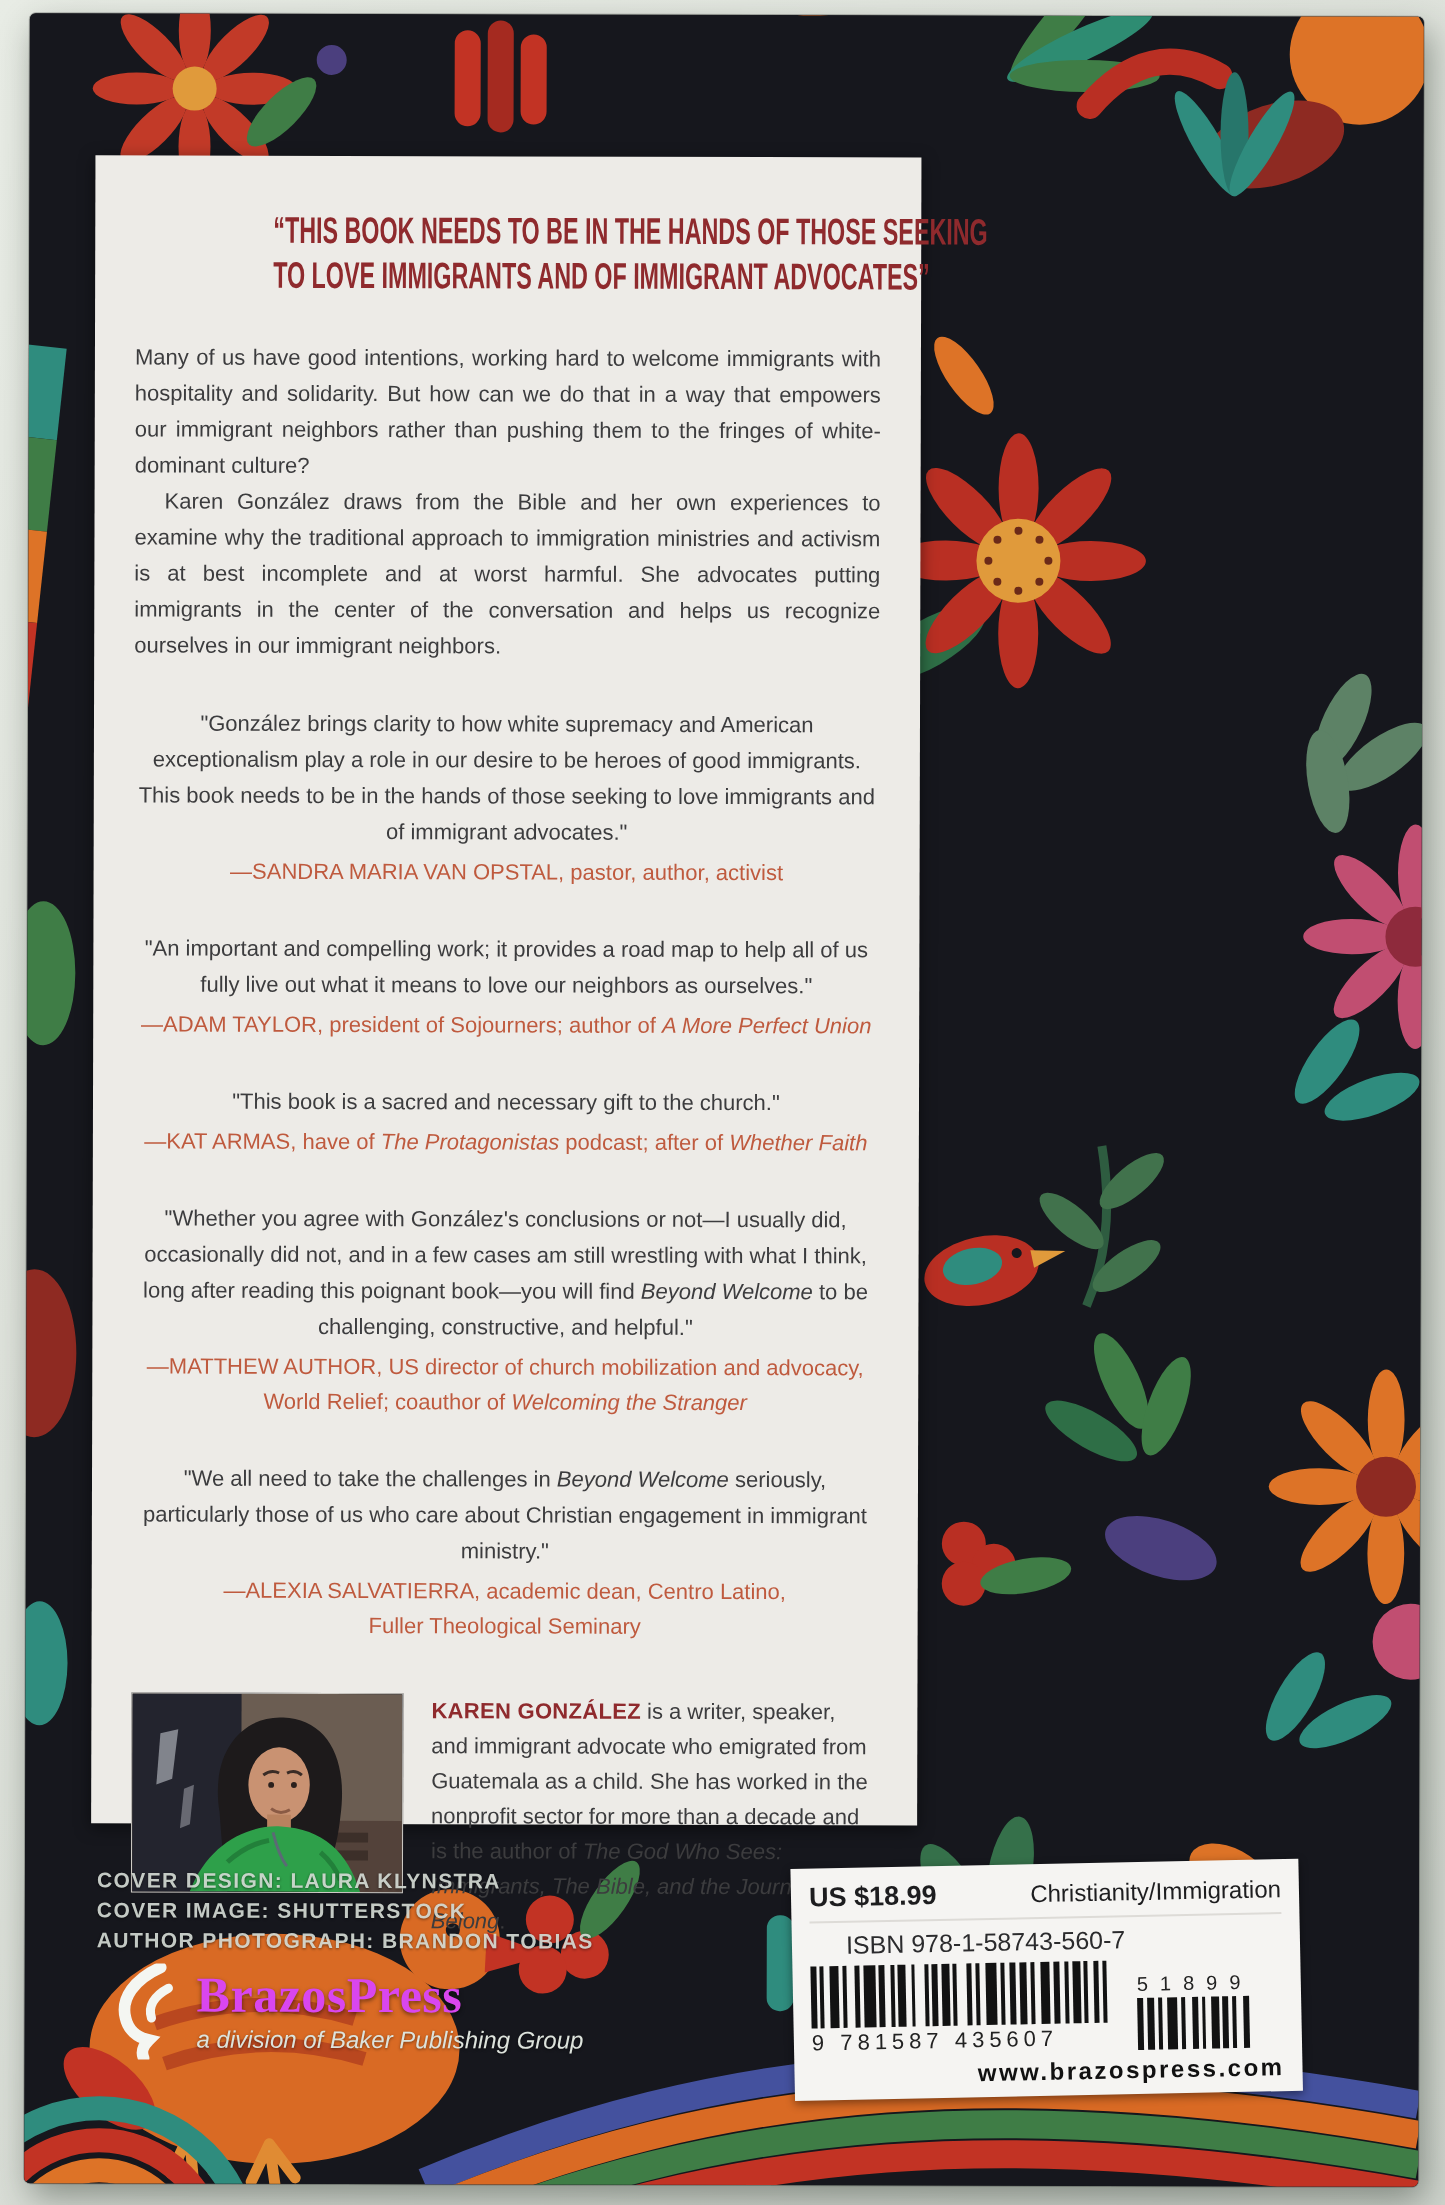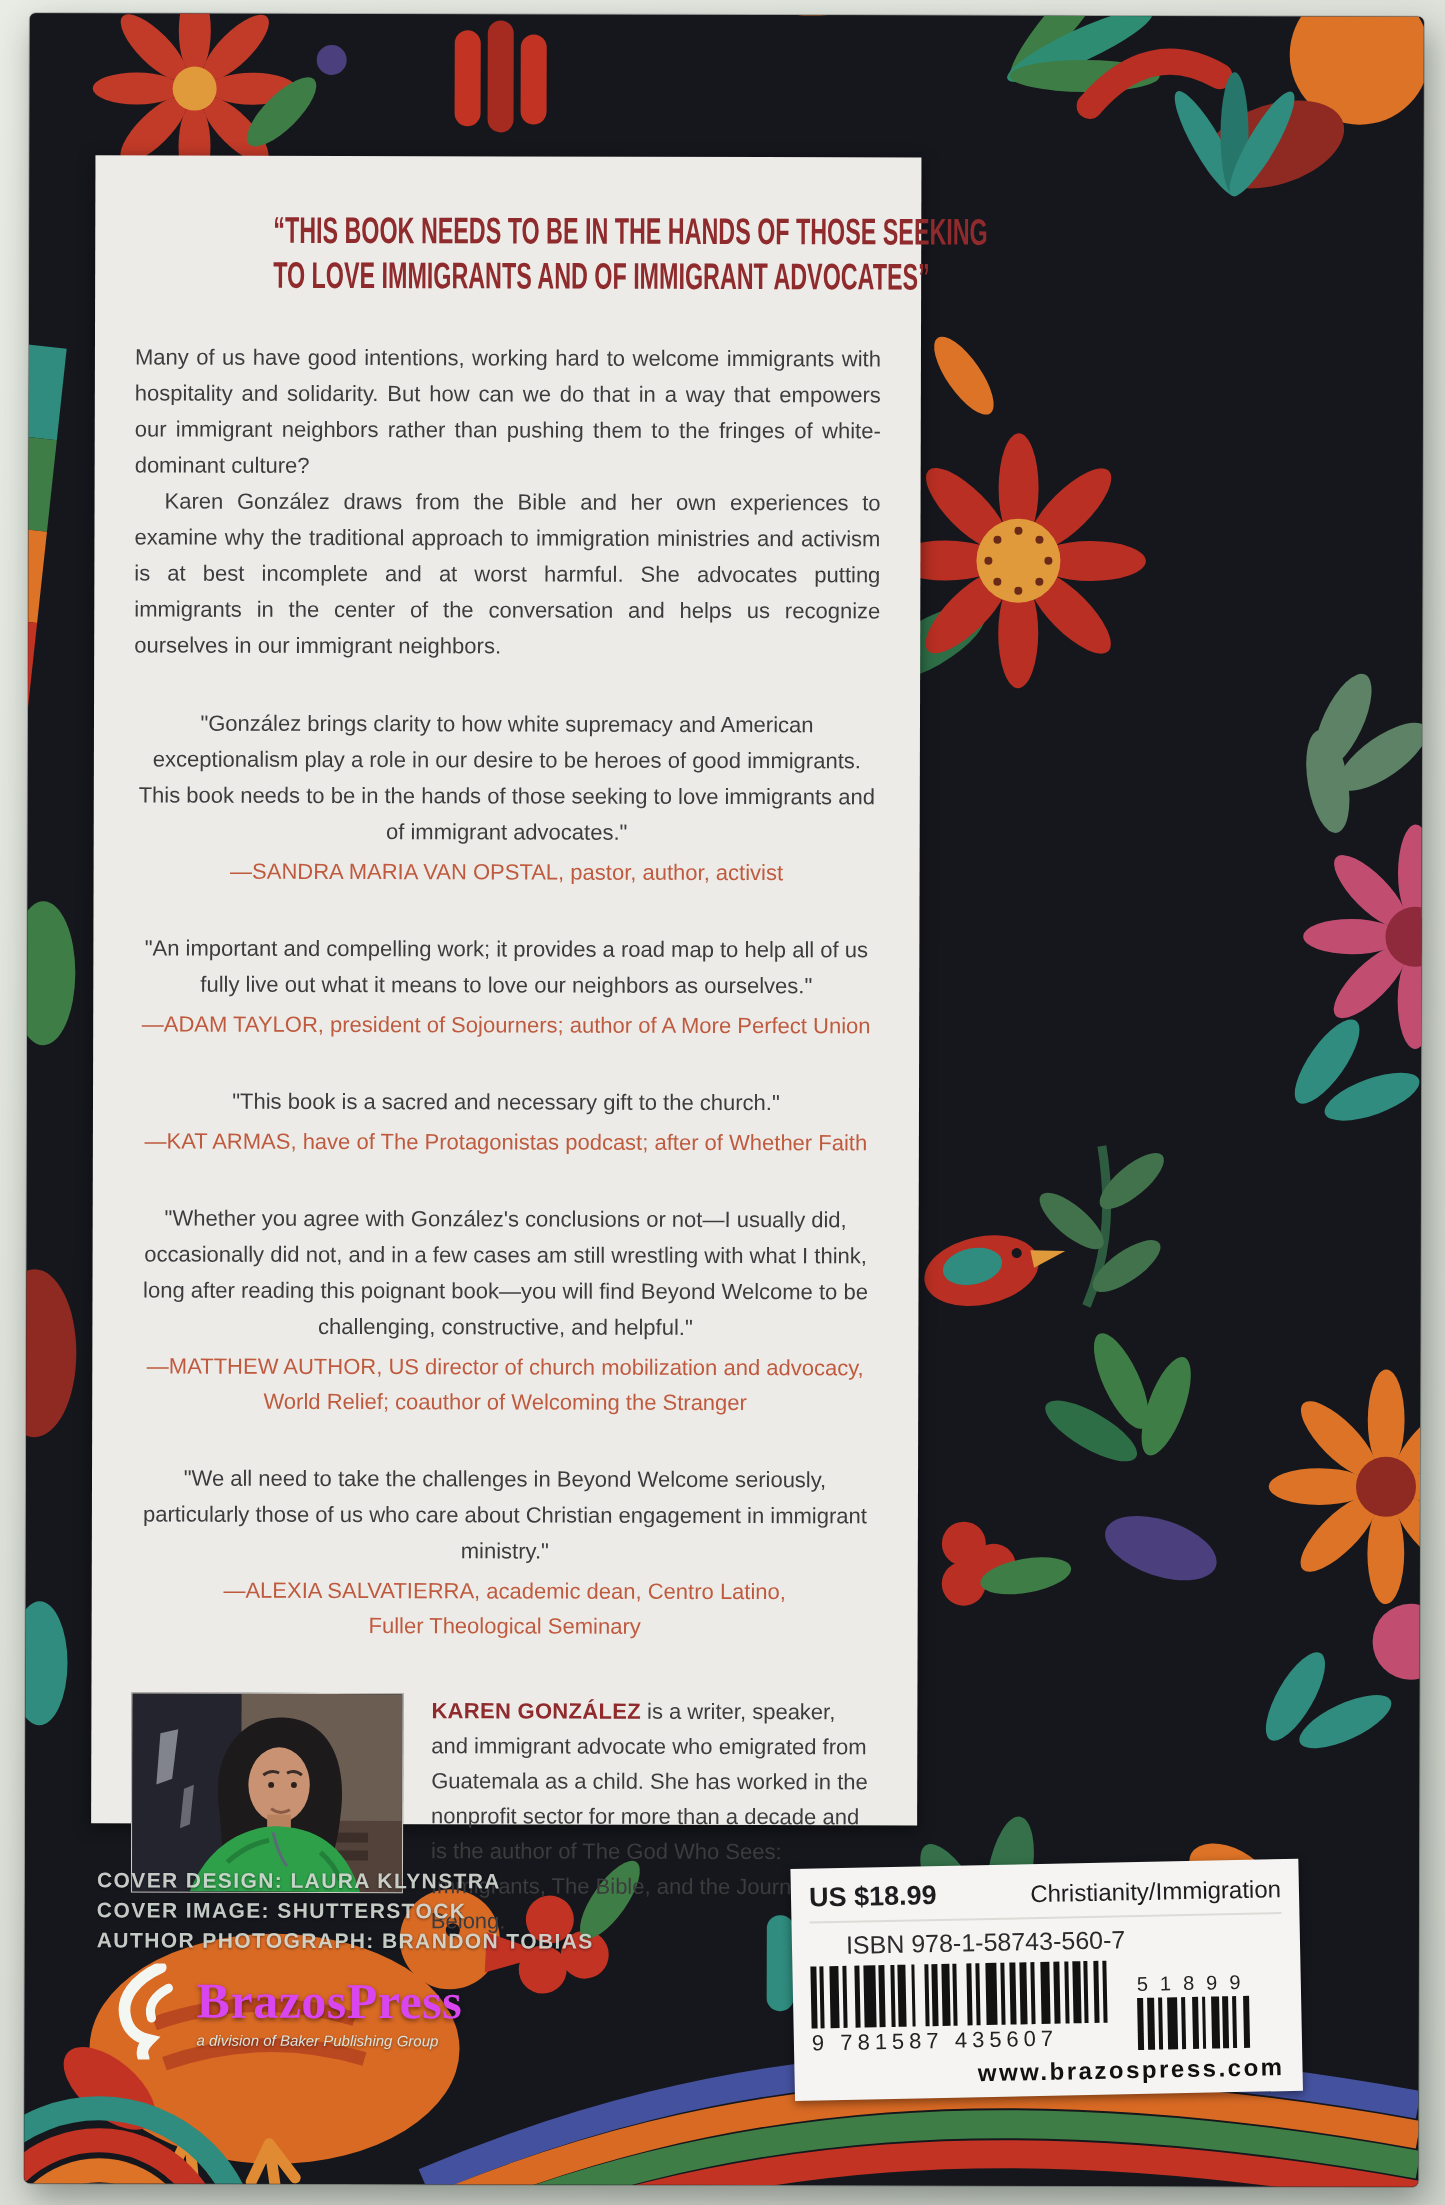--- a/index.html
+++ b/index.html
@@ -27,36 +27,36 @@
   }
   .headline{width:746px;transform:scaleX(.63);transform-origin:50% 50%;
     text-align:center;color:var(--headline);font-weight:700;font-size:37px;line-height:45px;}
   .headline div{white-space:nowrap;}
   .desc{margin-top:42px;color:var(--body-text);font-size:22px;line-height:36px;text-align:justify;}
   .desc p{margin:0;}
   .desc p+p{text-indent:30px;}
   .quote{margin-top:42px;}
   .q-text{color:var(--body-text);font-size:22px;line-height:36px;text-align:center;margin:0;}
   .q-attr{color:var(--terracotta);font-size:22px;line-height:35px;text-align:center;margin:4px 0 0;white-space:pre-line;}
-  .it{margin-top:30px;}
+  .it{font-style:italic;margin-top:30px;}
   
   .bio{margin-top:50px;display:flex;gap:28px;align-items:flex-start;}
   .photo{flex:0 0 272px;width:272px;height:200px;border:1px solid #cfccc6;box-sizing:border-box;overflow:hidden;background:#2a2a30;}
   .photo svg{display:block;width:100%;height:100%;}
   .bio-text{margin:0;color:var(--body-text);font-size:22px;line-height:35px;text-align:left;}
   .bio-name{color:var(--headline);font-weight:700;letter-spacing:.3px;}
   
   .credits{position:absolute;left:72px;top:1852px;color:var(--credits);
     font-size:21px;line-height:30px;font-weight:700;letter-spacing:1.4px;
     text-shadow:0 1px 3px rgba(0,0,0,.55);opacity:.92;}
   .publisher{position:absolute;left:84px;top:1950px;display:flex;align-items:center;gap:10px;}
   .pub-icon{width:78px;height:96px;}
   .pub-name{font-family:"Liberation Serif",serif;font-weight:700;font-size:50px;color:#d946ef;
     letter-spacing:.5px;text-shadow:0 2px 4px rgba(0,0,0,.5);line-height:1;}
-  .pub-tagline{font-size:15px;font-style:italic;color:#dde3dc;margin-top:6px;text-shadow:0 1px 3px rgba(0,0,0,.5);}
+  .pub-tagline{font-size:24px;font-style:italic;color:#dde3dc;margin-top:6px;text-shadow:0 1px 3px rgba(0,0,0,.5);}
   .sticker{
     position:absolute;left:768px;top:1848px;width:508px;background:#f5f4f2;
     transform:rotate(-1.3deg);box-shadow:0 3px 10px rgba(0,0,0,.45);
     box-sizing:border-box;padding:14px 18px 10px;color:#1d1d1f;
   }
   .st-row1{display:flex;justify-content:space-between;align-items:baseline;
     border-bottom:2px solid #dddbd7;padding-bottom:8px;}
   .price{font-weight:700;font-size:27px;}
   .category{font-size:24px;}
   .isbn{font-size:25px;margin:8px 0 6px 36px;color:#2b2b2d;}

